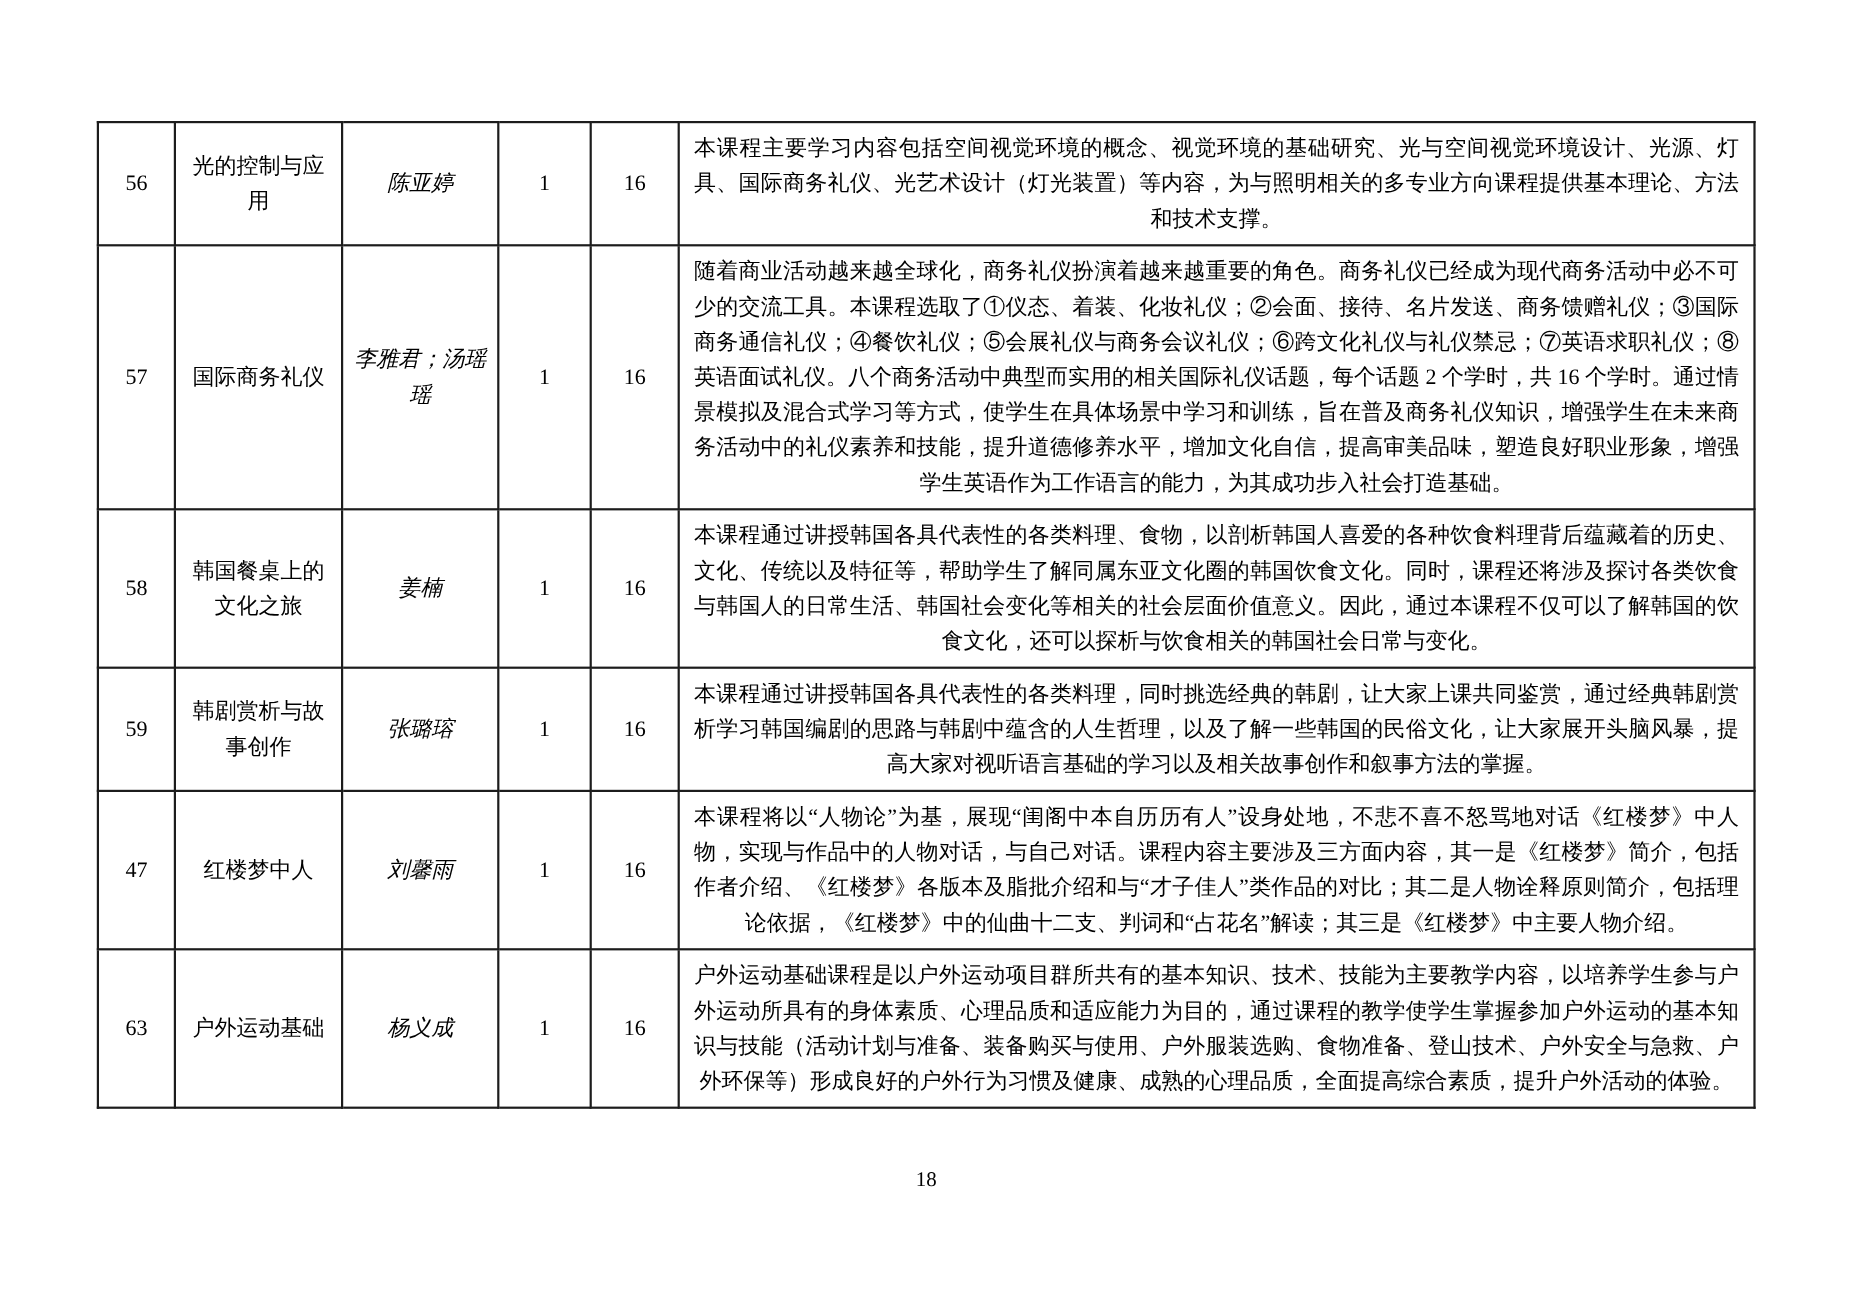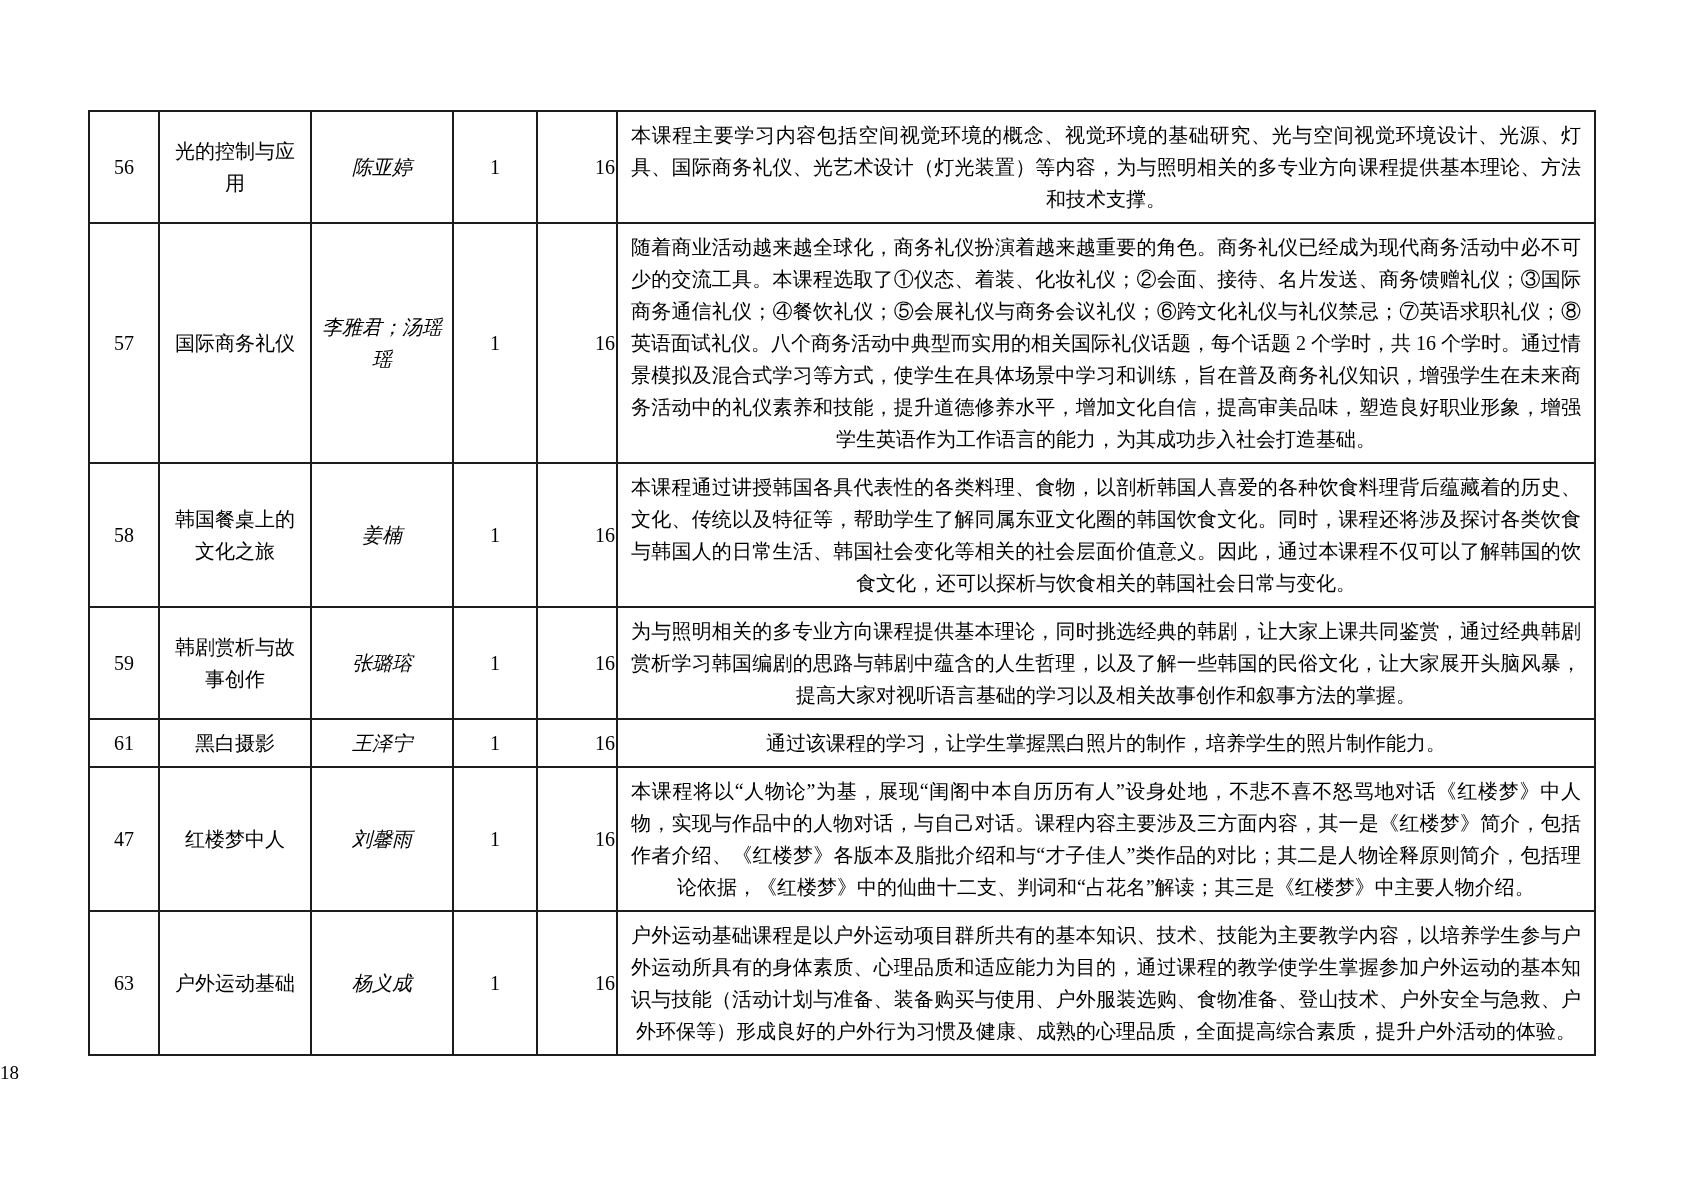--- a/index.html
+++ b/index.html
@@ -32,32 +32,32 @@
     border: 2px solid #1c1c1c;
     vertical-align: middle;
     font-size: 20px;
     line-height: 32px;
     word-break: break-all;
   }
   .c-no     { width: 66px;  text-align: center; border-radius: 13px; }
   .c-name   { width: 132px; text-align: center; padding: 6px 9px; }
   .c-teacher{ width: 122px; text-align: center; padding: 6px 9px; font-style: italic; }
   .c-credit { width: 80px;  text-align: center; }
-  .c-hours  { width: 76px;  text-align: right; }
+  .c-hours  { width: 76px;  text-align: center; }
   .c-desc   {
     text-align: justify;
     text-align-last: center;
     padding: 7px 13px;
   }
   .page-number {
     position: absolute;
     left: 0;
     right: 0;
     top: 1062px;
-    text-align: left;
+    text-align: center;
     font-size: 19px;
   }
 </style>
 </head>
 <body>
 
 <div class="page">
   <table class="course-table">
     <tbody>
         <tr>
@@ -83,29 +83,21 @@
     <td class="c-credit">1</td>
     <td class="c-hours">16</td>
     <td class="c-desc">本课程通过讲授韩国各具代表性的各类料理、食物，以剖析韩国人喜爱的各种饮食料理背后蕴藏着的历史、文化、传统以及特征等，帮助学生了解同属东亚文化圈的韩国饮食文化。同时，课程还将涉及探讨各类饮食与韩国人的日常生活、韩国社会变化等相关的社会层面价值意义。因此，通过本课程不仅可以了解韩国的饮食文化，还可以探析与饮食相关的韩国社会日常与变化。</td>
   </tr>
         <tr>
     <td class="c-no">59</td>
     <td class="c-name">韩剧赏析与故事创作</td>
     <td class="c-teacher">张璐瑢</td>
     <td class="c-credit">1</td>
     <td class="c-hours">16</td>
-    <td class="c-desc">为与照明相关的多专业方向课程提供基本理论，同时挑选经典的韩剧，让大家上课共同鉴赏，通过经典韩剧赏析学习韩国编剧的思路与韩剧中蕴含的人生哲理，以及了解一些韩国的民俗文化，让大家展开头脑风暴，提高大家对视听语言基础的学习以及相关故事创作和叙事方法的掌握。</td>
-  </tr>
-        <tr>
-    <td class="c-no">61</td>
-    <td class="c-name">黑白摄影</td>
-    <td class="c-teacher">王泽宁</td>
-    <td class="c-credit">1</td>
-    <td class="c-hours">16</td>
-    <td class="c-desc">通过该课程的学习，让学生掌握黑白照片的制作，培养学生的照片制作能力。</td>
+    <td class="c-desc">本课程通过讲授韩国各具代表性的各类料理，同时挑选经典的韩剧，让大家上课共同鉴赏，通过经典韩剧赏析学习韩国编剧的思路与韩剧中蕴含的人生哲理，以及了解一些韩国的民俗文化，让大家展开头脑风暴，提高大家对视听语言基础的学习以及相关故事创作和叙事方法的掌握。</td>
   </tr>
         <tr>
     <td class="c-no">47</td>
     <td class="c-name">红楼梦中人</td>
     <td class="c-teacher">刘馨雨</td>
     <td class="c-credit">1</td>
     <td class="c-hours">16</td>
     <td class="c-desc">本课程将以“人物论”为基，展现“闺阁中本自历历有人”设身处地，不悲不喜不怒骂地对话《红楼梦》中人物，实现与作品中的人物对话，与自己对话。课程内容主要涉及三方面内容，其一是《红楼梦》简介，包括作者介绍、《红楼梦》各版本及脂批介绍和与“才子佳人”类作品的对比；其二是人物诠释原则简介，包括理论依据，《红楼梦》中的仙曲十二支、判词和“占花名”解读；其三是《红楼梦》中主要人物介绍。</td>
   </tr>
         <tr>

